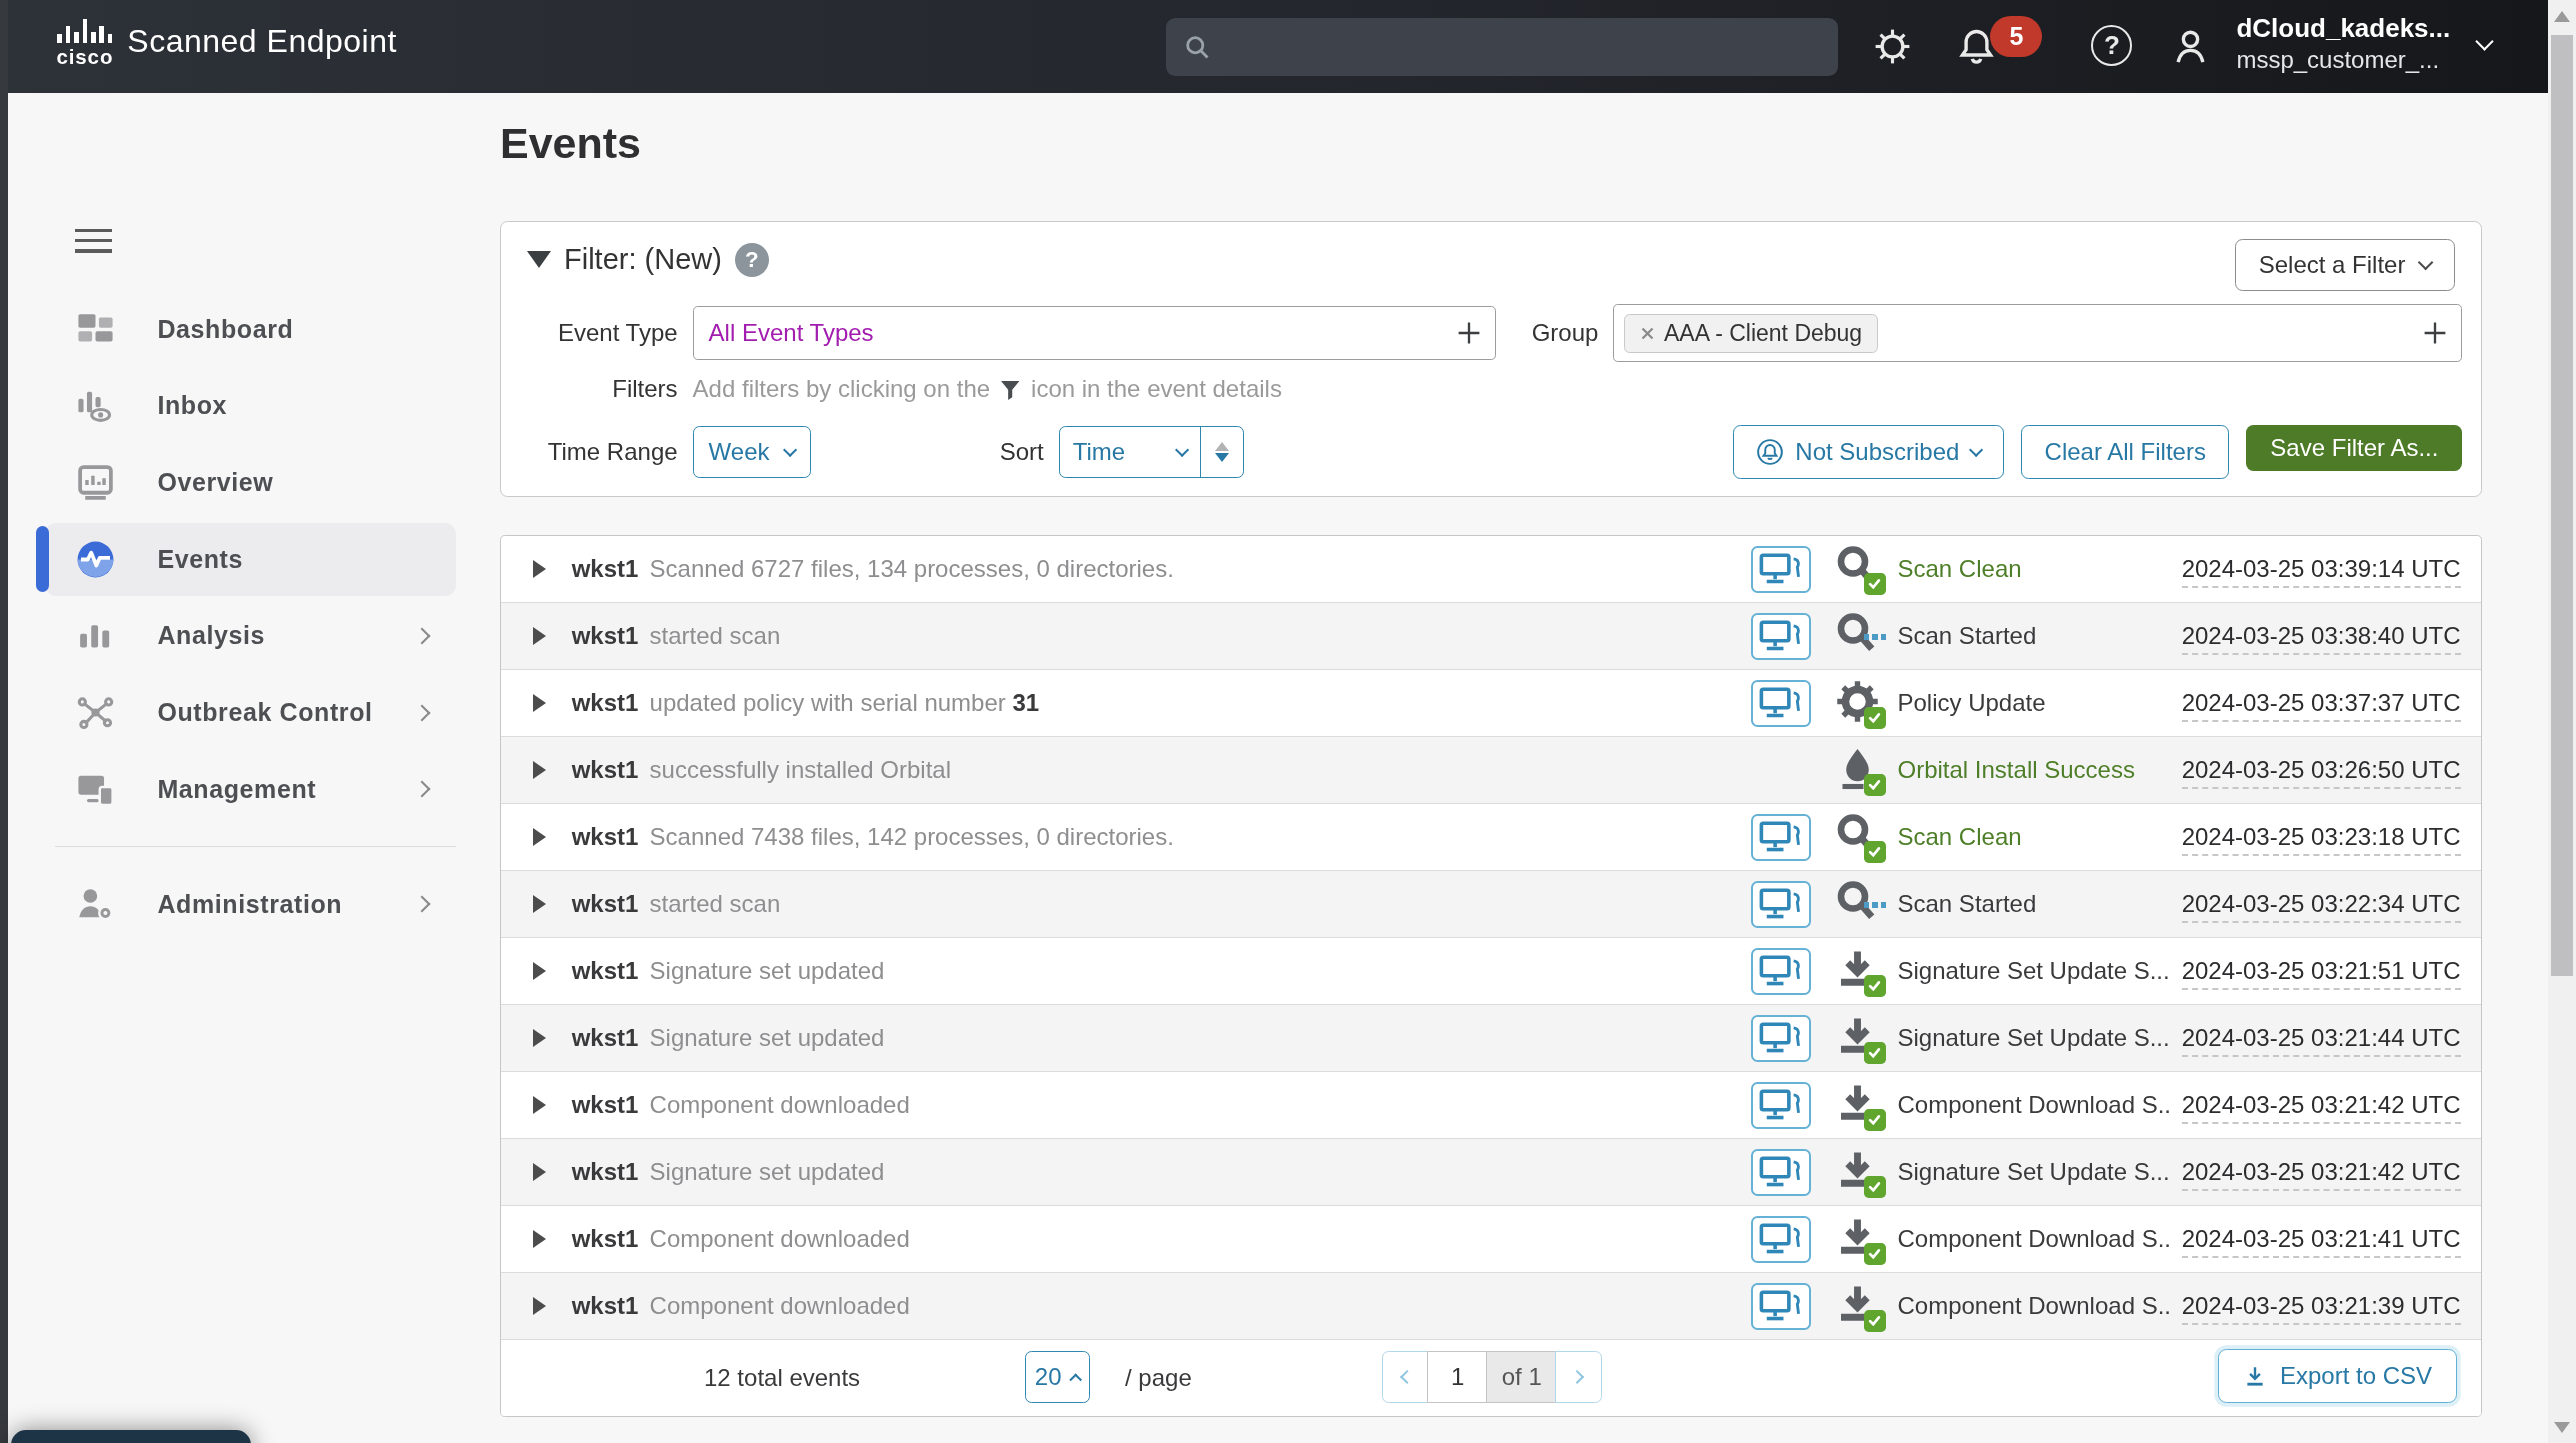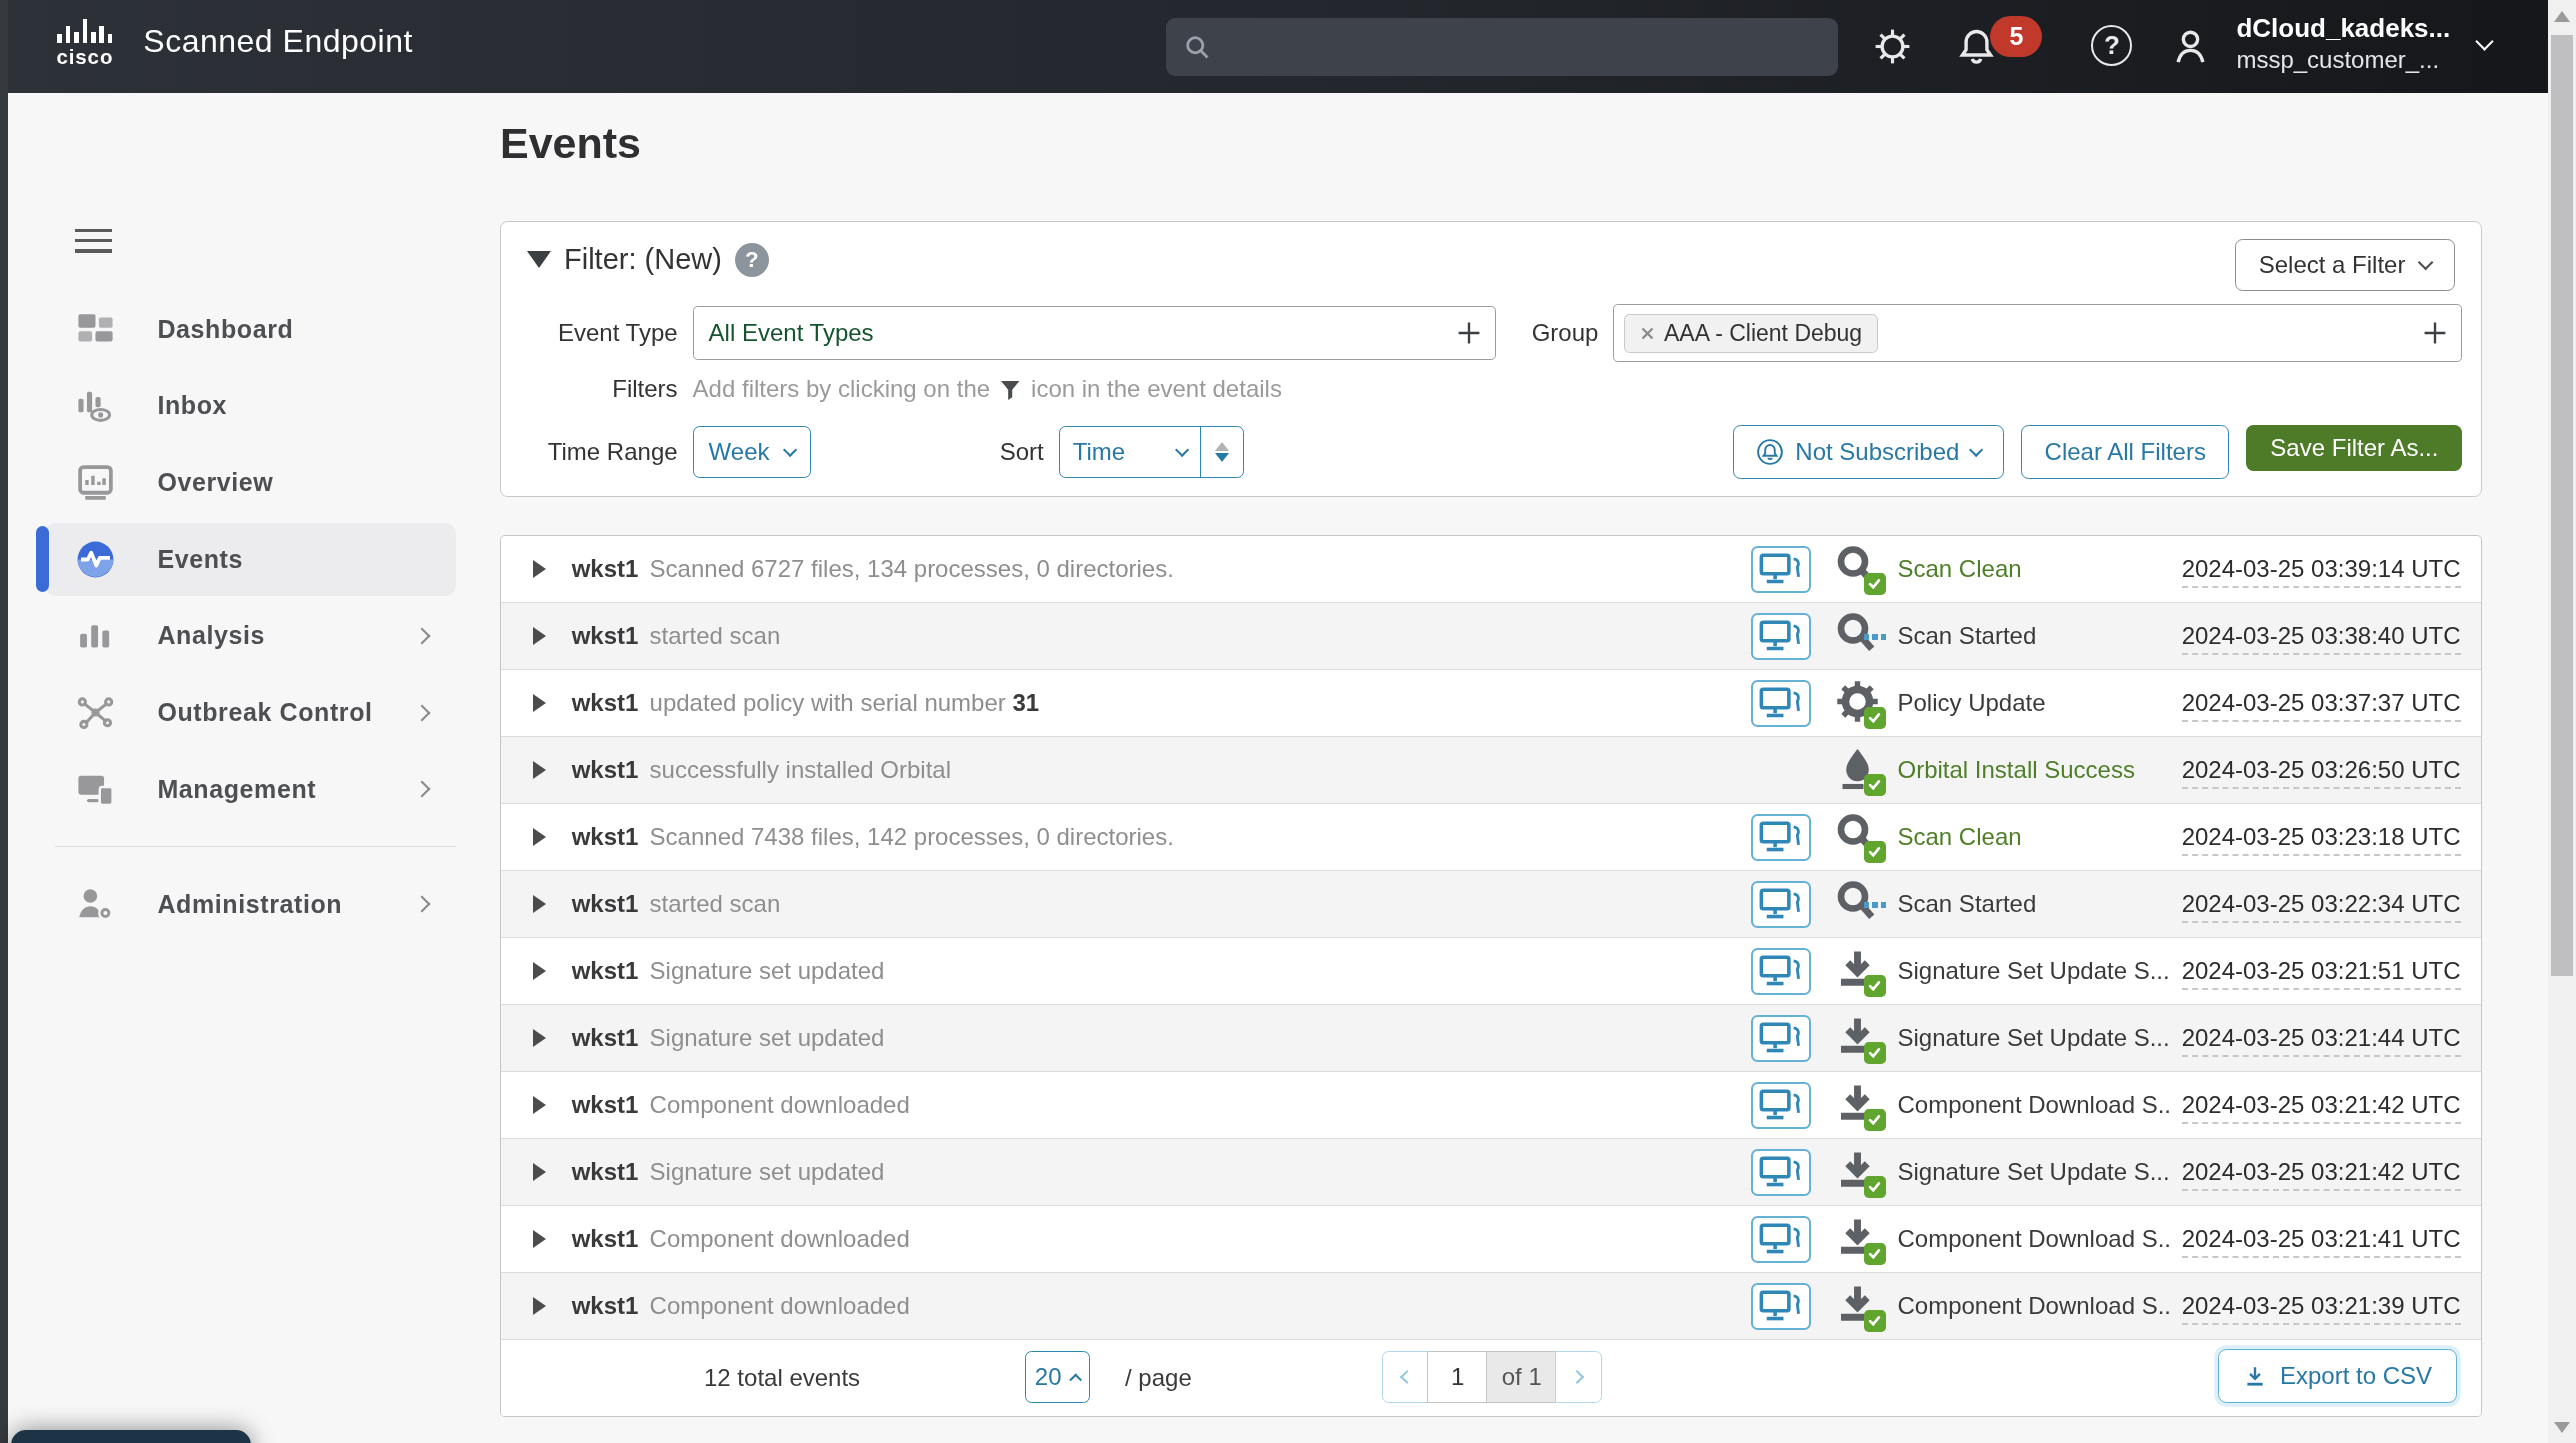--- a/index.html
+++ b/index.html
@@ -5,21 +5,21 @@
   * { margin:0; padding:0; box-sizing:border-box; }
   html,body { width:2576px; height:1444px; overflow:hidden; }
   body { font-family:"Liberation Sans", sans-serif; background:#f7f7f8; position:relative; color:#333; }
 
   
   .left-strip { position:absolute; left:0; top:0; width:8.4px; height:1444px; background:#36393e; z-index:40; }
 
   
   .topbar { position:absolute; left:8.4px; top:0; width:2540px; height:93px;
             background:linear-gradient(90deg,#2d3138 0%, #23262c 55%, #15171a 100%); z-index:30; }
-  .brand { position:absolute; left:48px; top:15px; display:flex; align-items:center; gap:30px; }
+  .brand { position:absolute; left:48px; top:15px; display:flex; align-items:center; gap:14px; }
   .cisco-logo { display:flex; flex-direction:column; align-items:center; gap:1.9px; }
   .cisco-bars { display:flex; align-items:flex-end; gap:3.7px; height:28px; }
   .cisco-bars i { width:4.7px; background:#fff; display:block; }
   .cisco-word { color:#fff; font-weight:bold; font-size:20.5px; letter-spacing:0.9px; }
   .app-title { color:#fff; font-size:32px; font-weight:400; letter-spacing:0.5px; }
 
   .search-box { position:absolute; left:1158px; top:17.7px; width:672px; height:58px;
                 background:#3d424b; border-radius:9.3px; display:flex; align-items:center; padding:0 17px; gap:11.2px; }
   .search-box svg { width:28px; height:28px; }
   .search-input { background:transparent; border:none; outline:none; color:#c9ced4; font-size:25px;
@@ -71,21 +71,21 @@
              font-weight:bold; display:flex; align-items:center; justify-content:center; }
   .select-filter { position:absolute; right:26px; top:17px; height:52px; padding:0 22.4px; background:#fff;
                    border:1.9px solid #8c8c8c; border-radius:7.5px; display:flex; align-items:center; gap:15px;
                    font-size:24px; color:#333; cursor:pointer; }
   .cv-dark { width:11.2px; height:11.2px; border-right:2.8px solid #4c4c4c; border-bottom:2.8px solid #4c4c4c;
              transform:rotate(45deg); margin-top:-5.6px; }
 
   .f-row { position:absolute; left:18.6px; right:18.6px; display:flex; align-items:center; }
   .f-label { width:158px; text-align:right; font-size:24px; color:#333; flex:none; margin-right:15px; }
   .f-input { position:relative; width:810px; height:54px; border:1.9px solid #9c9c9c; border-radius:4.7px;
-             display:flex; align-items:center; padding:0 52px 0 15px; font-size:24px; color:#14532d; }
+             display:flex; align-items:center; padding:0 52px 0 15px; font-size:24px; color:#a21caf; }
   .plus-ic { position:absolute; right:13px; top:13px; width:26px; height:26px; }
   .group-wrap { margin-left:auto; display:flex; align-items:center; }
   .group-box { position:relative; width:849px; height:58px; border:1.9px solid #9c9c9c; border-radius:4.7px;
                display:flex; align-items:center; padding:0 48px 0 9.3px; }
   .chip { display:flex; align-items:center; gap:9.3px; height:39px; padding:0 15px; background:#f1f1f1;
           border:1.9px solid #c9c9c9; border-radius:5.6px; font-size:23px; color:#333; }
   .chip svg { width:15px; height:15px; }
   .hint { font-size:24px; color:#9a9a9a; display:flex; align-items:center; gap:9.3px; }
   .funnel-sm { width:22.4px; height:22.4px; }
 

